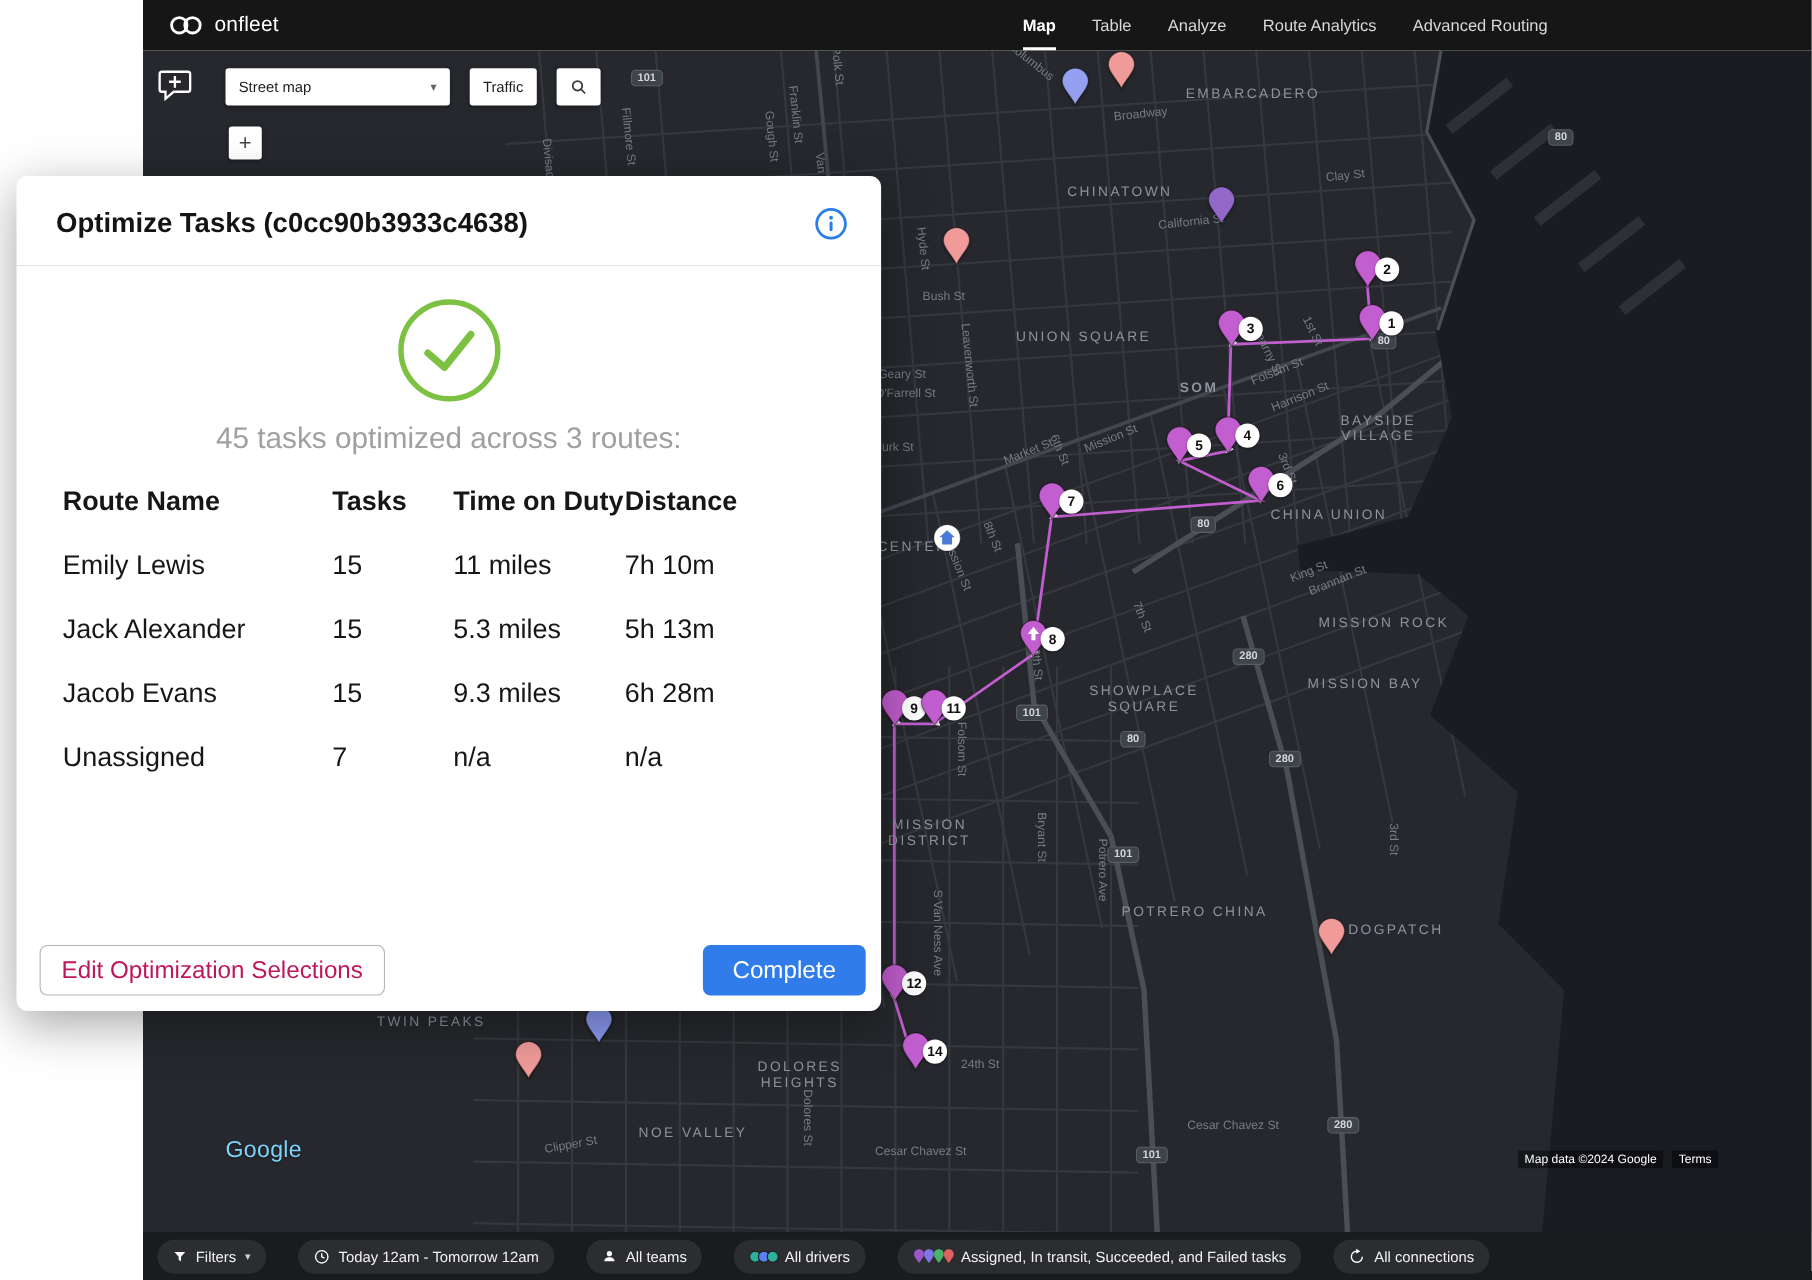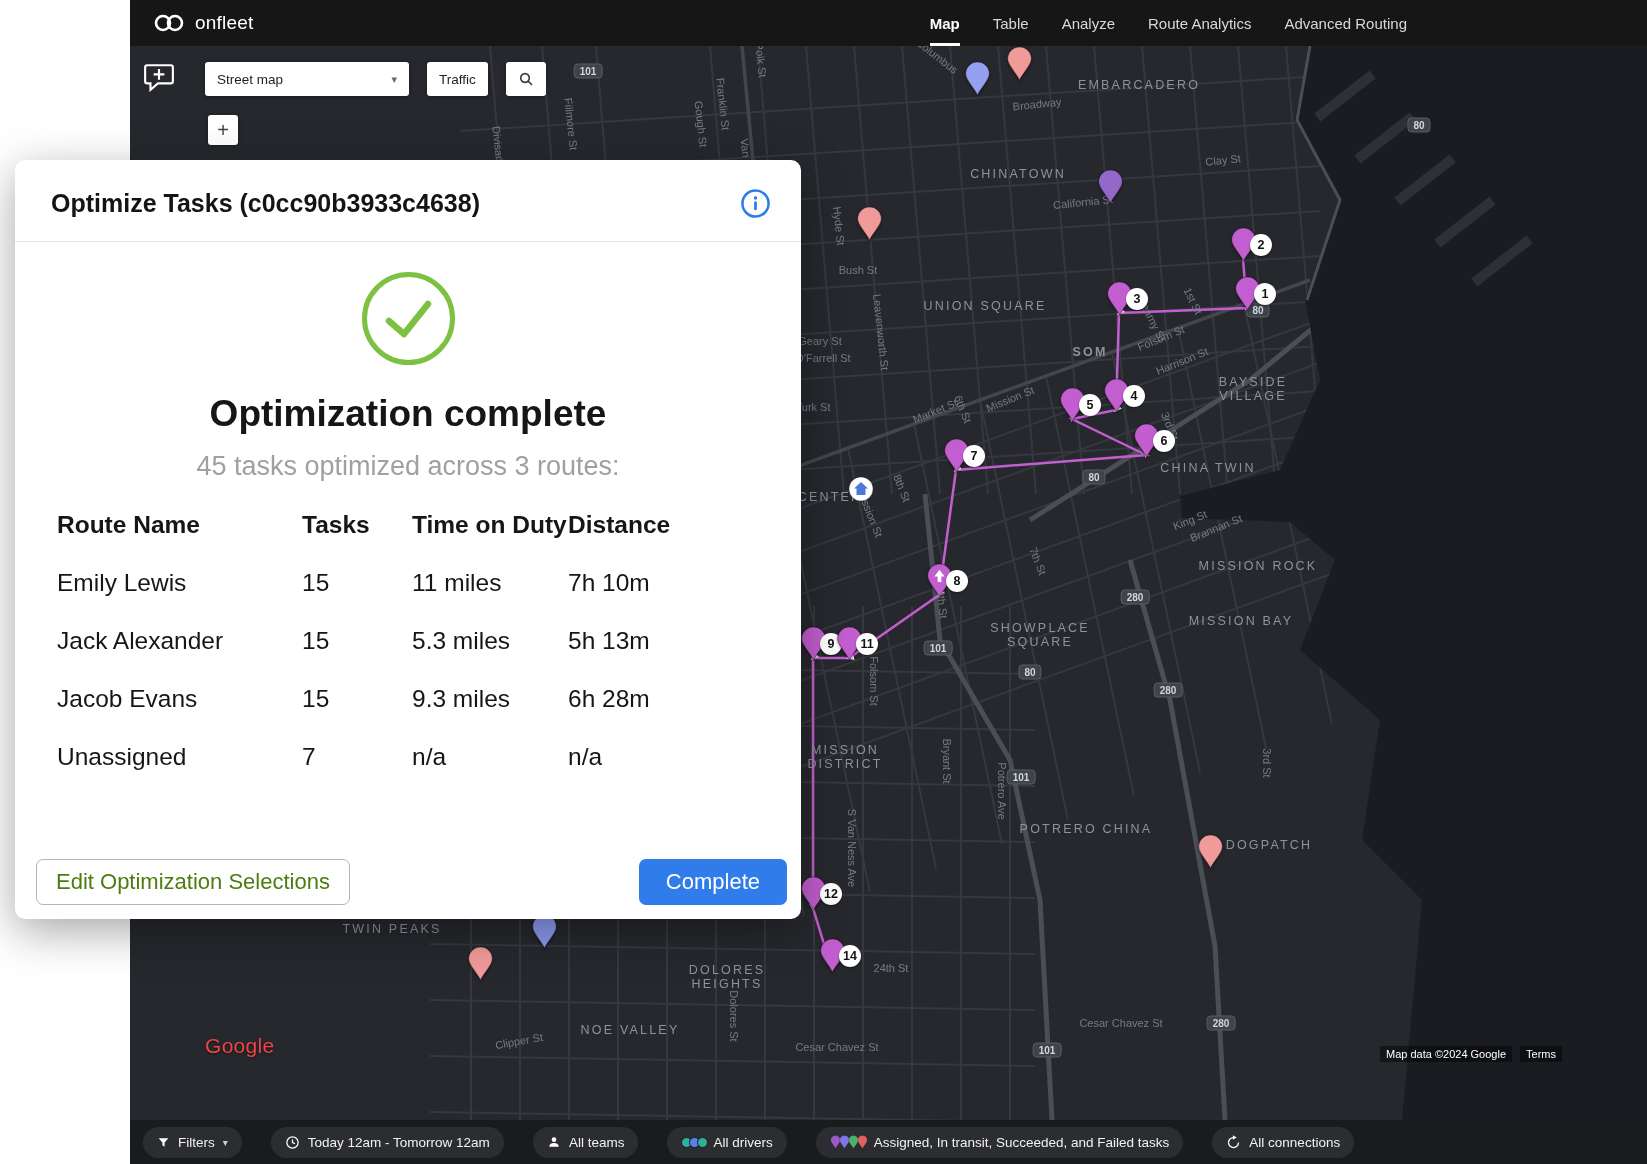--- a/index.html
+++ b/index.html
@@ -36,21 +36,21 @@
   .chat-btn { position:absolute; left:13px; top:16px; background:none; border:none; cursor:pointer; }
   .map-controls { position:absolute; left:75px; top:16px; display:flex; gap:18px; }
   .ctl { height:34px; background:#fff; border:none; border-radius:3px; box-shadow:0 1px 4px rgba(0,0,0,.35);
     display:flex; align-items:center; font-size:13.5px; color:#1e1e1e; cursor:pointer; }
   .style-select { width:204px; justify-content:space-between; padding:0 12px; }
   .style-select .caret { color:#666; font-size:11px; }
   .traffic-btn { padding:0 12px; }
   .search-btn { width:40px; justify-content:center; }
   .zoom-btn { position:absolute; left:78px; top:69px; width:30px; height:30px; background:#fff; border:none;
     border-radius:3px; box-shadow:0 1px 4px rgba(0,0,0,.35); font-size:20px; color:#444; cursor:pointer; line-height:1; }
-  .google-logo { position:absolute; left:75px; bottom:62px; color:#ef4444; font-size:21px; font-weight:500;
+  .google-logo { position:absolute; left:75px; bottom:62px; color:#7dd3fc; font-size:21px; font-weight:500;
     letter-spacing:.3px; text-shadow:0 1px 2px rgba(0,0,0,.5); }
   .attribution { position:absolute; right:85px; bottom:58px; display:flex; gap:8px; }
   .attribution span { background:rgba(0,0,0,.45); color:#fff; font-size:11px; padding:2px 6px; }
   .attribution .terms { cursor:pointer; }
 
   
   .bottom-bar { height:44px; background:#1a1b1d; flex:none; display:flex; align-items:center; gap:29px; padding:0 13px; }
   .pill { height:31px; background:#2b2d31; border-radius:16px; display:flex; align-items:center; gap:8px;
     padding:0 14px; color:#f2f2f2; font-size:13.5px; font-weight:500; white-space:nowrap; cursor:pointer; }
   .pill .caret { font-size:10px; color:#cfcfcf; }
@@ -67,21 +67,21 @@
   .modal-title { font-size:25px; font-weight:700; color:#141414; }
   .info-btn { background:none; border:none; cursor:pointer; display:flex; }
   .check-wrap { margin-top:28px; display:flex; justify-content:center; }
   .result-heading { margin-top:26px; text-align:center; font-size:37px; font-weight:700; color:#161616; }
   .result-subtitle { margin-top:16px; text-align:center; font-size:27px; color:#a0a0a0; }
   .opt-table { margin:14px 30px 0 42px; display:grid; grid-template-columns:245px 110px 156px auto; font-size:24.5px; color:#161616; }
   .opt-table .cell { height:58px; display:flex; align-items:center; }
   .opt-table .head { font-weight:700; }
   .modal-footer { margin-top:auto; display:flex; justify-content:space-between; align-items:center; padding:0 14px 14px 21px; }
   .btn-outline { background:#fff; border:1px solid #b5b5b5; border-radius:7px; height:46px; padding:0 19px;
-    font-size:22px; color:#4d7c0f; font-weight:500; cursor:pointer; font-family:inherit; }
+    font-size:22px; color:#be185d; font-weight:500; cursor:pointer; font-family:inherit; }
   .btn-primary { background:#2f7cea; border:none; border-radius:7px; height:46px; padding:0 27px;
     font-size:22px; color:#fff; font-weight:500; cursor:pointer; font-family:inherit; }
 </style>
 </head>
 <body>
 
 <div class="app">
 
   <header class="navbar">
     <div class="logo">
@@ -187,21 +187,21 @@
         </defs>
         <polyline points="1113,213 1117,262 989,267 986,364 942,373 1016,409 826,424 809,549 719,612 683,612 683,862 702,924" fill="none" stroke="#C25ECF" stroke-width="2.5" marker-mid="url(#arr)"></polyline>
       </svg>
     <div id="map-layers">
         <div class="area-label" style="left: 1009px; top: 39px;">EMBARCADERO</div>
         <div class="area-label" style="left: 888px; top: 128px;">CHINATOWN</div>
         <div class="area-label" style="left: 855px; top: 260px;">UNION SQUARE</div>
         <div class="area-label" style="left: 960px; top: 306px; font-weight: bold;">SOM</div>
         <div class="area-label" style="left: 1123px; top: 343px;">BAYSIDE
 VILLAGE</div>
-        <div class="area-label" style="left: 1078px; top: 422px;">CHINA TWIN</div>
+        <div class="area-label" style="left: 1078px; top: 422px;">CHINA UNION</div>
         <div class="area-label" style="left: 700px; top: 451px;">CENTER</div>
         <div class="area-label" style="left: 1128px; top: 520px;">MISSION ROCK</div>
         <div class="area-label" style="left: 1111px; top: 575px;">MISSION BAY</div>
         <div class="area-label" style="left: 910px; top: 589px;">SHOWPLACE
 SQUARE</div>
         <div class="area-label" style="left: 715px; top: 711px;">MISSION
 DISTRICT</div>
         <div class="area-label" style="left: 956px; top: 783px;">POTRERO CHINA</div>
         <div class="area-label" style="left: 1139px; top: 799px;">DOGPATCH</div>
         <div class="area-label" style="left: 262px; top: 883px;">TWIN PEAKS</div>
@@ -422,21 +422,20 @@
     </button>
   </div>
 
   <div class="check-wrap">
     <svg width="97" height="97" viewBox="0 0 97 97" fill="none" stroke="#7CC142">
         <circle cx="48.5" cy="48.5" r="44" stroke-width="5"></circle>
         <path d="M29 51 L44 64 L68 34" stroke-width="6.5" stroke-linecap="round" stroke-linejoin="round"></path>
       </svg>
   </div>
 
-  <div class="result-heading">Optimization complete</div>
   <div class="result-subtitle">45 tasks optimized across 3 routes:</div>
 
   <div class="opt-table">
     <div class="cell head">Route Name</div>
     <div class="cell head">Tasks</div>
     <div class="cell head">Time on Duty</div>
     <div class="cell head">Distance</div>
 
     <div class="cell">Emily Lewis</div>
     <div class="cell">15</div>

